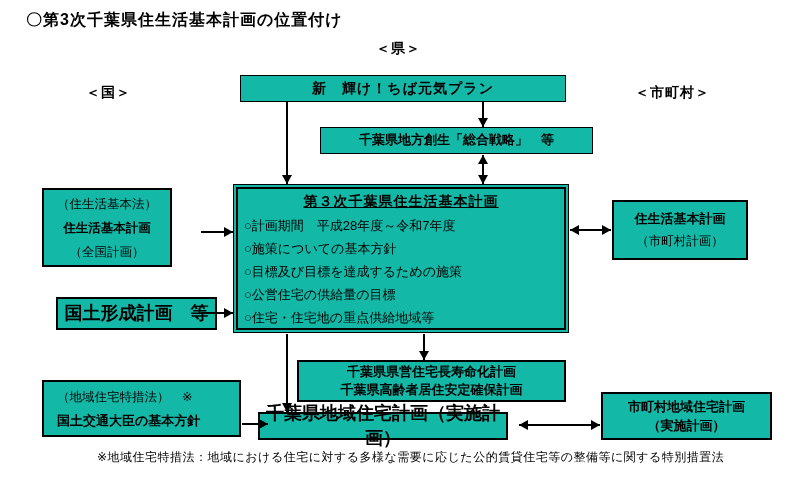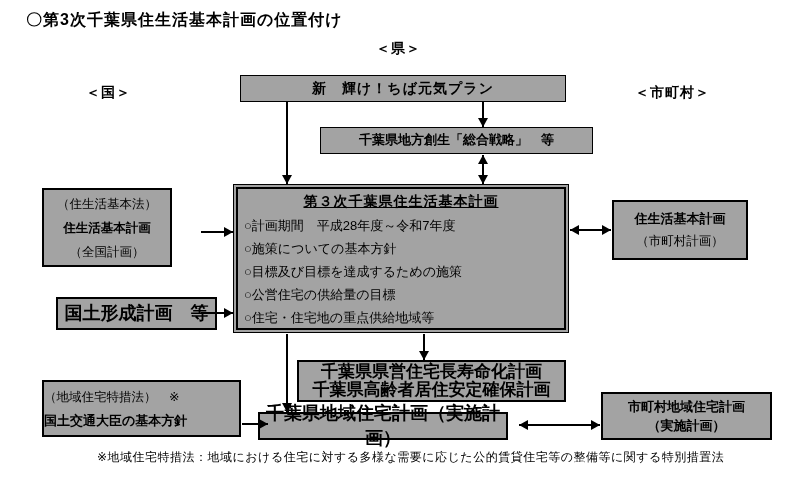--- a/index.html
+++ b/index.html
@@ -4,21 +4,21 @@
 <style>
   html,body { margin:0; padding:0; background:#fff; }
   .canvas {
     position:relative; width:788px; height:480px; background:#ffffff;
     font-family:"Liberation Sans","DejaVu Sans",sans-serif; color:#000;
     overflow:hidden;
   }
   .page-title { position:absolute; left:26px; top:10px; font-size:16px; font-weight:bold; letter-spacing:1px; }
   .col-label { position:absolute; font-size:14px; font-weight:bold; letter-spacing:1px; }
   .box {
-    position:absolute; box-sizing:border-box; border:2px solid #000; background:#a3a3a3;
+    position:absolute; box-sizing:border-box; border:2px solid #000; background:#14b8a6;
     display:flex; flex-direction:column; align-items:center; justify-content:center;
     text-align:center; line-height:1.4;
   }
   .bold { font-weight:bold; }
   .thin { border-width:1px; }
   .central { border:1px solid #000; padding:2px; display:block; }
   .central-inner { box-sizing:border-box; border:2px solid #000; width:100%; height:100%; padding:3px 6px 0 6px; }
   .central-title { font-size:14px; font-weight:bold; text-align:center; letter-spacing:1px; margin-bottom:2px;text-decoration:underline; }
   .central-item { font-size:13px; text-align:left; line-height:23px; white-space:nowrap; }
   .arr { position:absolute; background:#000; }
@@ -63,36 +63,36 @@
   <div class="box" style="left:42px;top:188px;width:130px;height:79px;font-size:12.5px;line-height:24px;">
     <span class="l1">（住生活基本法）</span>
     <span class="l1 bold">住生活基本計画</span>
     <span class="l1">（全国計画）</span>
   </div>
 
   <div class="box bold" style="left:40px;top:297px;width:161px;height:33px;font-size:18px;margin-left:16px;">
     <span class="l1">国土形成計画　等</span>
   </div>
 
-  <div class="box" style="left:42px;top:380px;width:199px;height:57px;font-size:12.5px;line-height:23px;align-items:flex-start;padding-left:0;text-align:left;">
+  <div class="box" style="left:42px;top:380px;width:199px;height:57px;font-size:12.5px;line-height:23px;align-items:flex-start;padding-left:13px;text-align:left;">
     <span class="l1">（地域住宅特措法）　※</span>
     <span class="l1 bold" style="font-size:13px;">国土交通大臣の基本方針</span>
   </div>
 
   <div class="box" style="left:612px;top:200px;width:136px;height:60px;font-size:12.5px;line-height:22px;">
     <span class="l1 bold" style="font-size:13px;">住生活基本計画</span>
     <span class="l1">（市町村計画）</span>
   </div>
 
   <div class="box bold" style="left:601px;top:392px;width:171px;height:48px;font-size:13px;line-height:19px;">
     <span class="l1">市町村地域住宅計画</span>
     <span class="l1">（実施計画）</span>
   </div>
 
-  <div class="box bold" style="left:297px;top:360px;width:269px;height:42px;font-size:17px;line-height:18px;">
+  <div class="box bold" style="left:297px;top:360px;width:269px;height:42px;font-size:13px;line-height:18px;">
     <span class="l1">千葉県県営住宅長寿命化計画</span>
     <span class="l1">千葉県高齢者居住安定確保計画</span>
   </div>
 
   <div class="box bold" style="left:258px;top:412px;width:250px;height:28px;font-size:18px;">
     <span class="l1">千葉県地域住宅計画（実施計画）</span>
   </div>
 
   <div class="arr" style="left:286px;top:101px;width:2px;height:83px;">
       <span class="head down"></span>

